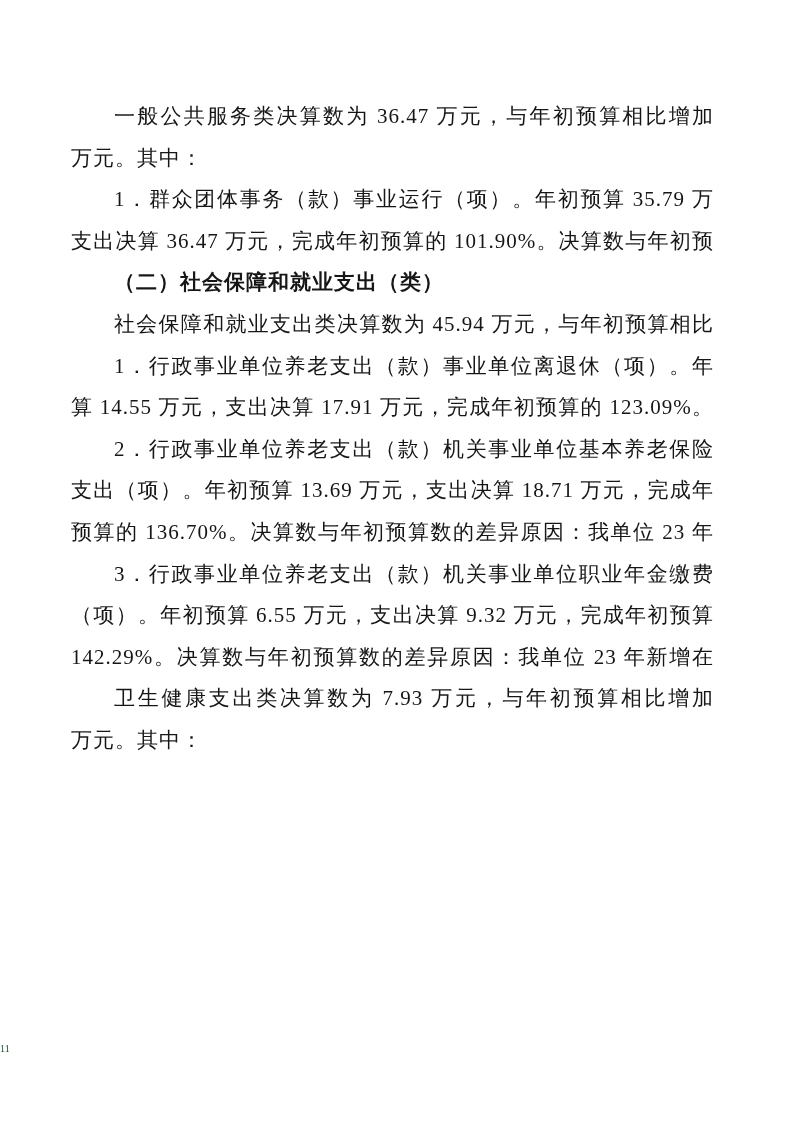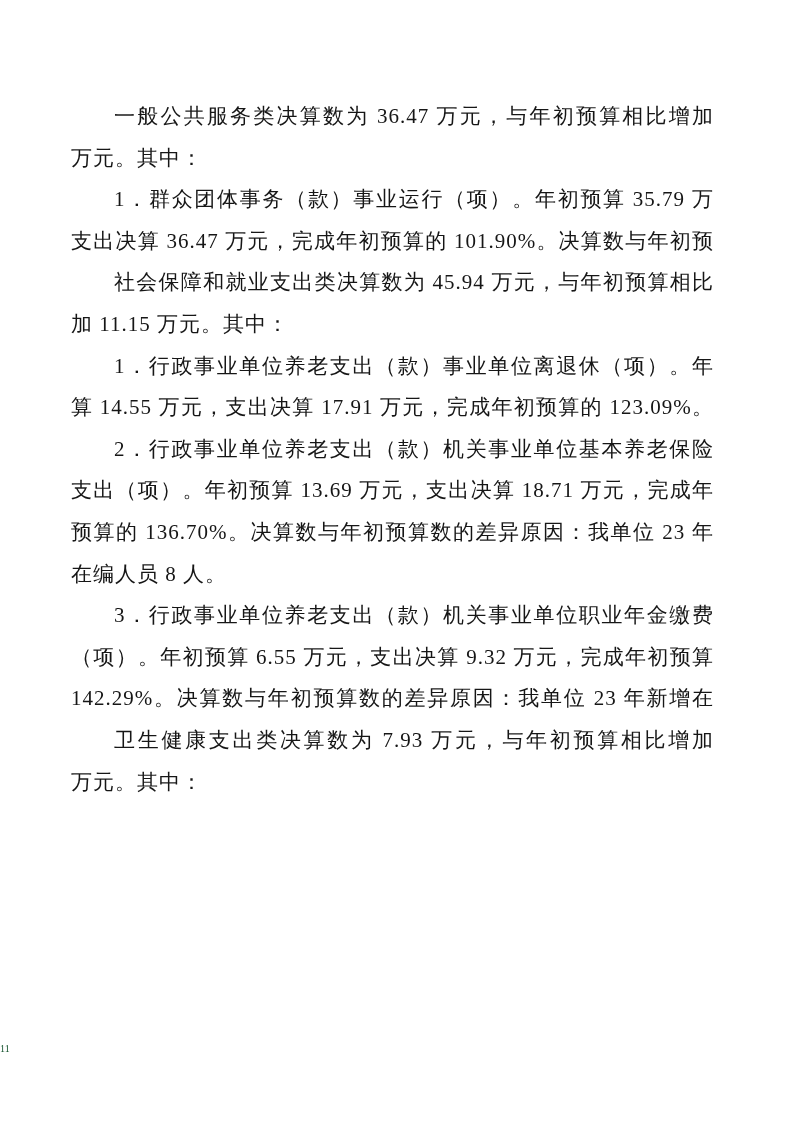--- a/index.html
+++ b/index.html
@@ -54,36 +54,37 @@
   <div class="para">
     <div class="line indent fill">一般公共服务类决算数为 36.47 万元，与年初预算相比增加 0.68</div>
     <div class="line">万元。其中：</div>
   </div>
 
   <div class="para">
     <div class="line indent fill">1．群众团体事务（款）事业运行（项）。年初预算 35.79 万元，</div>
     <div class="line fill">支出决算 36.47 万元，完成年初预算的 101.90%。决算数与年初预算数</div>
   </div>
 
+  <div class="para">
+    <div class="line indent heading">（二）社会保障和就业支出（类）</div>
+  </div>
 
   <div class="para">
     <div class="line indent fill">社会保障和就业支出类决算数为 45.94 万元，与年初预算相比增</div>
-    <div class="line">加 11.15 万元。其中：</div>
   </div>
 
   <div class="para">
     <div class="line indent fill">1．行政事业单位养老支出（款）事业单位离退休（项）。年初预</div>
     <div class="line fill">算 14.55 万元，支出决算 17.91 万元，完成年初预算的 123.09%。决算</div>
   </div>
 
   <div class="para">
     <div class="line indent fill">2．行政事业单位养老支出（款）机关事业单位基本养老保险缴费</div>
     <div class="line fill">支出（项）。年初预算 13.69 万元，支出决算 18.71 万元，完成年初</div>
     <div class="line fill">预算的 136.70%。决算数与年初预算数的差异原因：我单位 23 年新增</div>
-    <div class="line">在编人员 8 人。</div>
   </div>
 
   <div class="para">
     <div class="line indent fill">3．行政事业单位养老支出（款）机关事业单位职业年金缴费支出</div>
     <div class="line fill">（项）。年初预算 6.55 万元，支出决算 9.32 万元，完成年初预算的</div>
     <div class="line fill">142.29%。决算数与年初预算数的差异原因：我单位 23 年新增在编人</div>
   </div>
 
 
   <div class="para">

